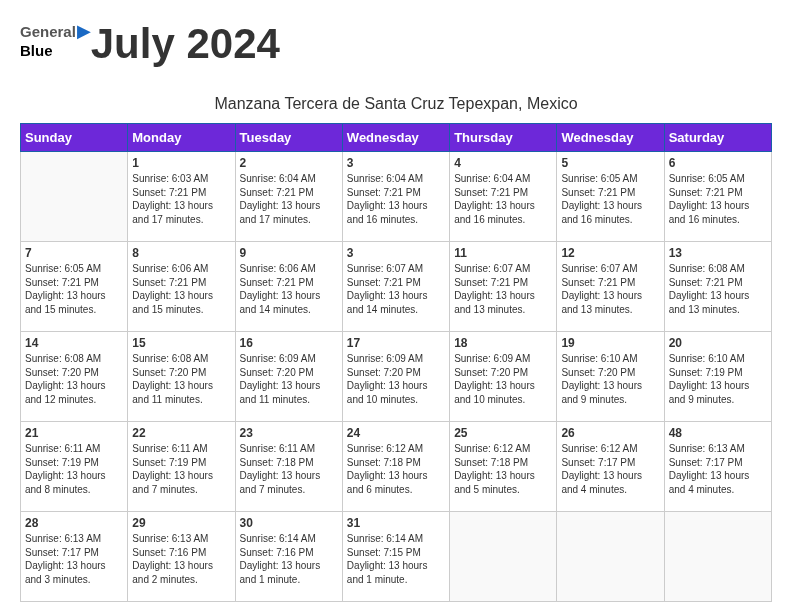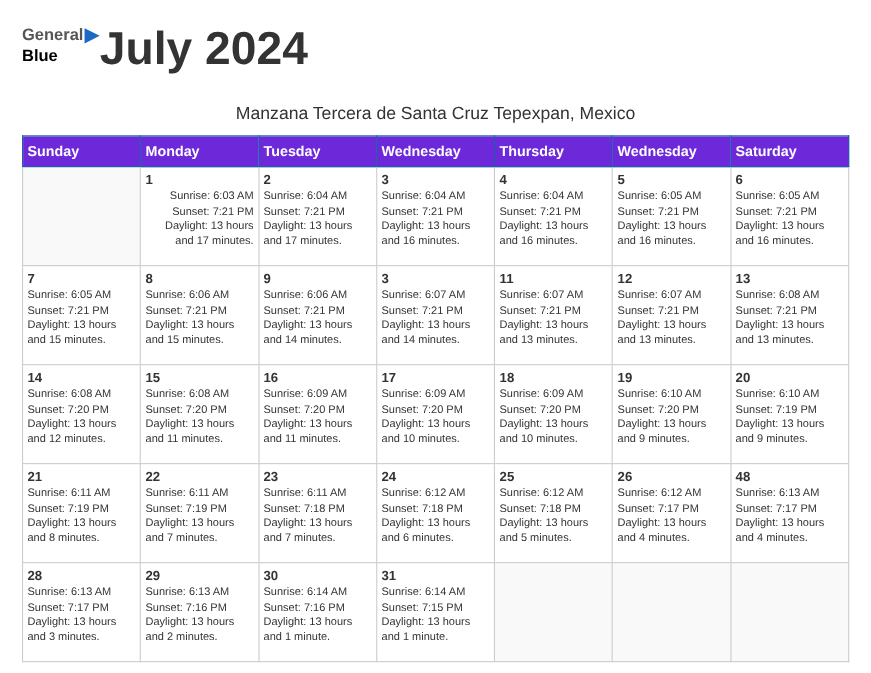--- a/index.html
+++ b/index.html
@@ -105,21 +105,21 @@
         <th>Thursday</th>
         <th>Wednesday</th>
         <th>Saturday</th>
       </tr>
   </thead>
   <tbody id="calendar-body">
   <tr>
         <td class="empty-cell"></td>
         <td>
           <div class="day-number">1</div>
-          <div class="day-info" style="white-space: pre-line; text-align: right;">Sunrise: 6:03 AM
+          <div class="day-info" style="white-space: pre-line;">Sunrise: 6:03 AM
 Sunset: 7:21 PM
 Daylight: 13 hours
 and 17 minutes.</div>
         </td>
         <td>
           <div class="day-number">2</div>
           <div class="day-info" style="white-space: pre-line;">Sunrise: 6:04 AM
 Sunset: 7:21 PM
 Daylight: 13 hours
 and 17 minutes.</div>

